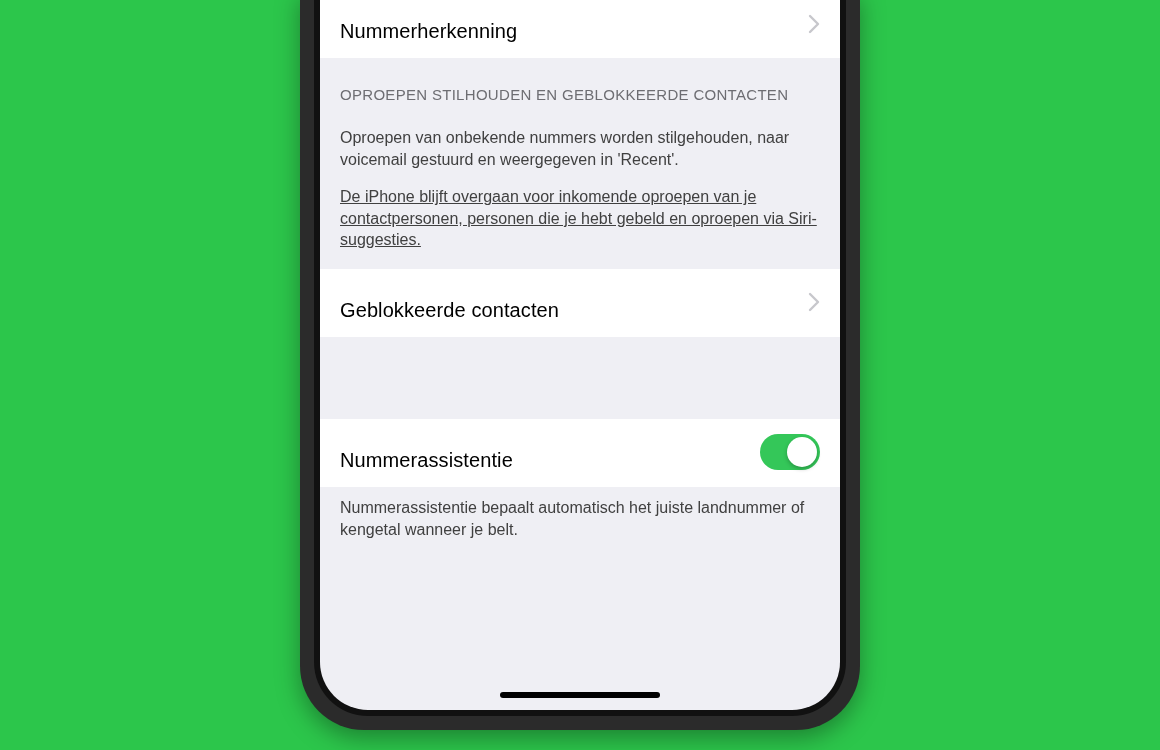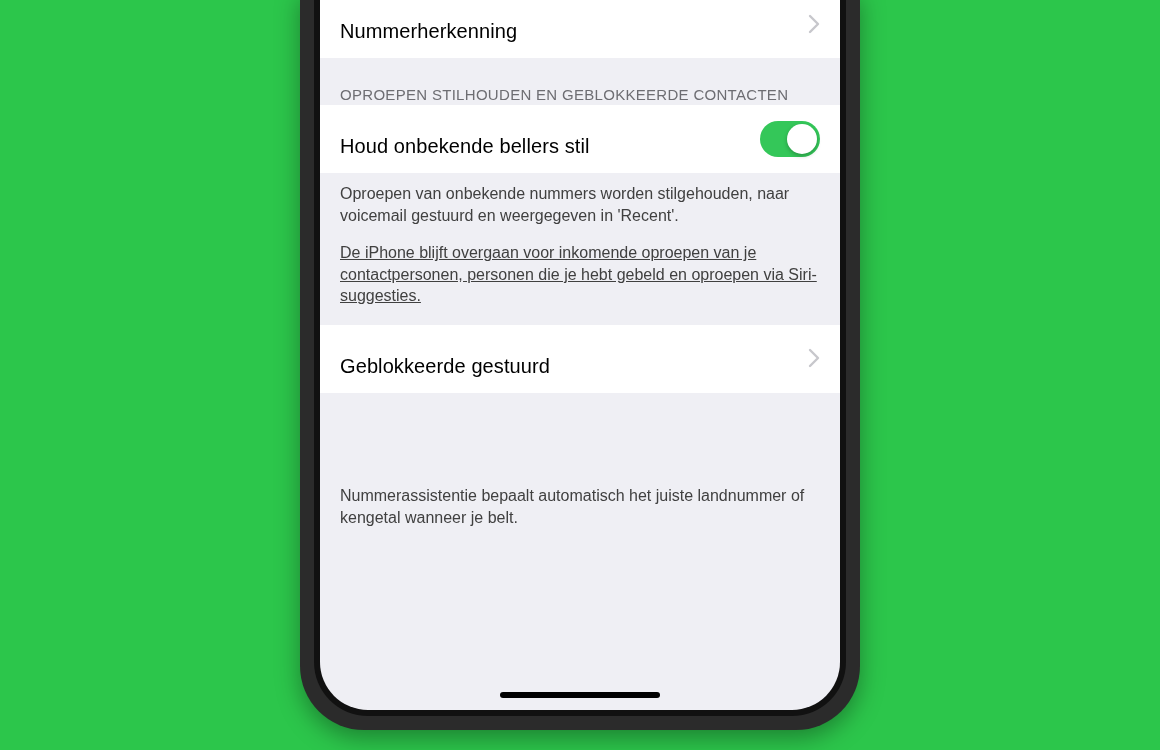--- a/index.html
+++ b/index.html
@@ -56,21 +56,21 @@
     .row .label {
       font-size: 20px;
       color: #000;
       letter-spacing: 0.1px;
       margin-top: 16px;
     }
     .row .label.link {
       color: #007AFF;
     }
     .section-header {
-      padding: 28px 20px 2px 20px;
+      padding: 28px 20px 14px 20px;
       font-size: 15px;
       letter-spacing: 0.3px;
       color: #6D6D72;
       text-transform: uppercase;
     }
     .section-footer {
       padding: 10px 20px 18px 20px;
       font-size: 16px;
       line-height: 1.35;
       color: #404040;
@@ -125,46 +125,46 @@
           <span class="label">Nummerherkenning</span>
           <span class="chevron">
             <svg width="12" height="20" viewBox="0 0 12 20" fill="none">
                 <path d="M2 2 L10 10 L2 18" stroke="#C7C7CC" stroke-width="2.4" stroke-linecap="round" stroke-linejoin="round"></path>
               </svg>
           </span>
         </div>
 
         <div class="section-header">OPROEPEN STILHOUDEN EN GEBLOKKEERDE CONTACTEN</div>
 
-        <div class="row">
-          <span class="label">Houd onbekende bellers stil</span>
-          <div class="toggle on">
-            <div class="knob"></div>
-          </div>
-        </div>
 
         <div class="section-footer">
           <p>Oproepen van onbekende nummers worden stilgehouden, naar voicemail gestuurd en weergegeven in 'Recent'.</p>
           <p>De iPhone blijft overgaan voor inkomende oproepen van je contactpersonen, personen die je hebt gebeld en oproepen via Siri-suggesties.</p>
         </div>
 
         <div class="row">
-          <span class="label">Geblokkeerde gestuurd</span>
+          <span class="label">Geblokkeerde contacten</span>
           <span class="chevron">
             <svg width="12" height="20" viewBox="0 0 12 20" fill="none">
                 <path d="M2 2 L10 10 L2 18" stroke="#C7C7CC" stroke-width="2.4" stroke-linecap="round" stroke-linejoin="round"></path>
               </svg>
           </span>
         </div>
 
         <div class="spacer-small"></div>
 
 
         <div class="spacer-tiny"></div>
 
+        <div class="row">
+          <span class="label">Nummerassistentie</span>
+          <div class="toggle on">
+            <div class="knob"></div>
+          </div>
+        </div>
 
         <div class="section-footer">
           <p>Nummerassistentie bepaalt automatisch het juiste landnummer of kengetal wanneer je belt.</p>
         </div>
 
       </div>
 
       <div class="home-indicator"></div>
     </div>
   </div>

